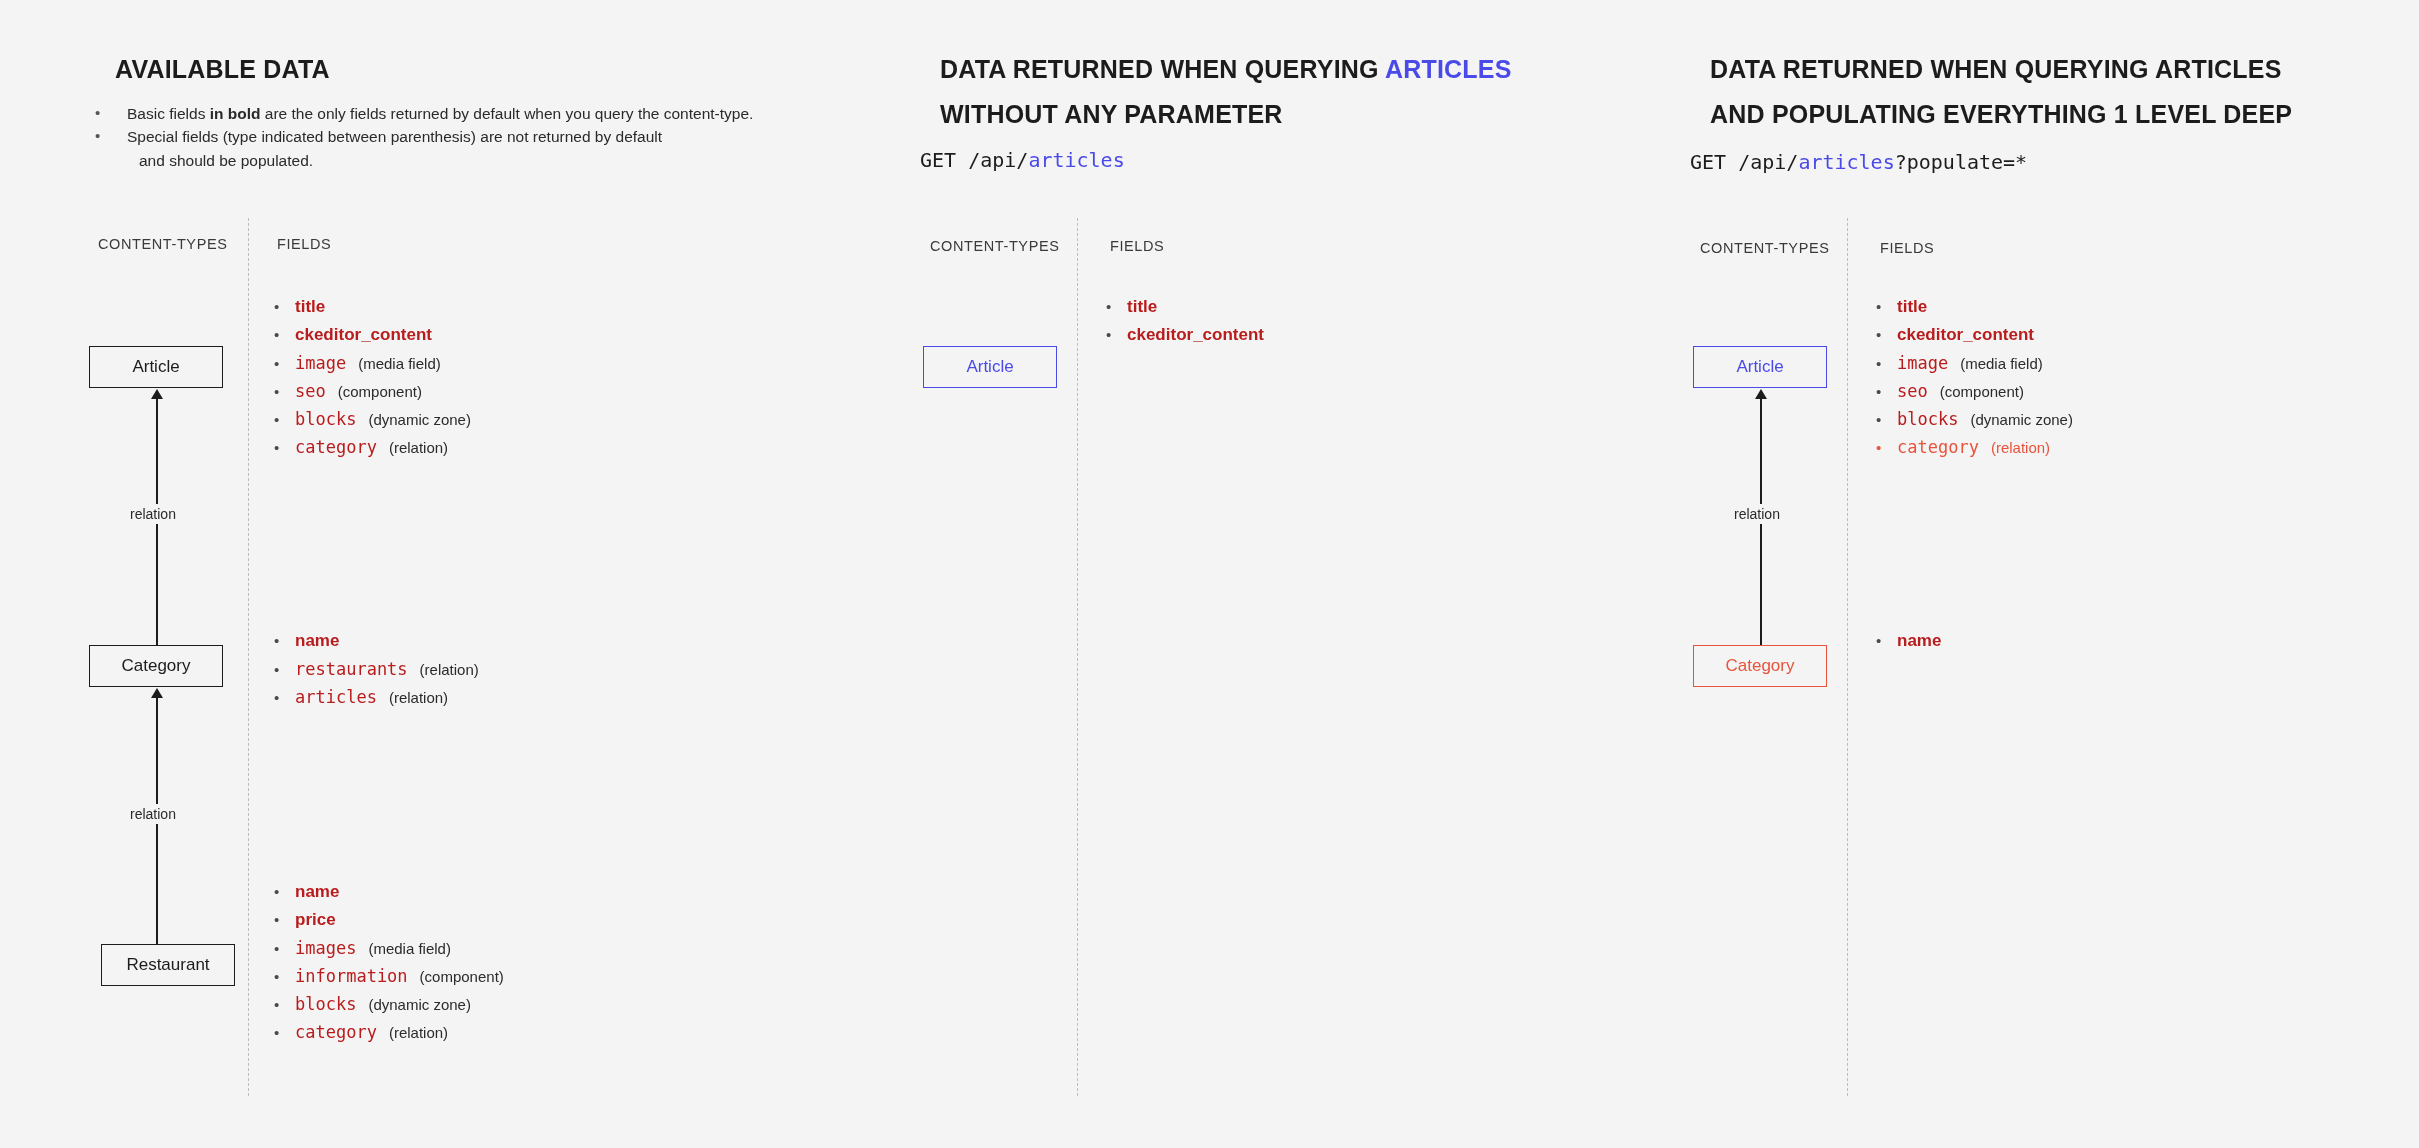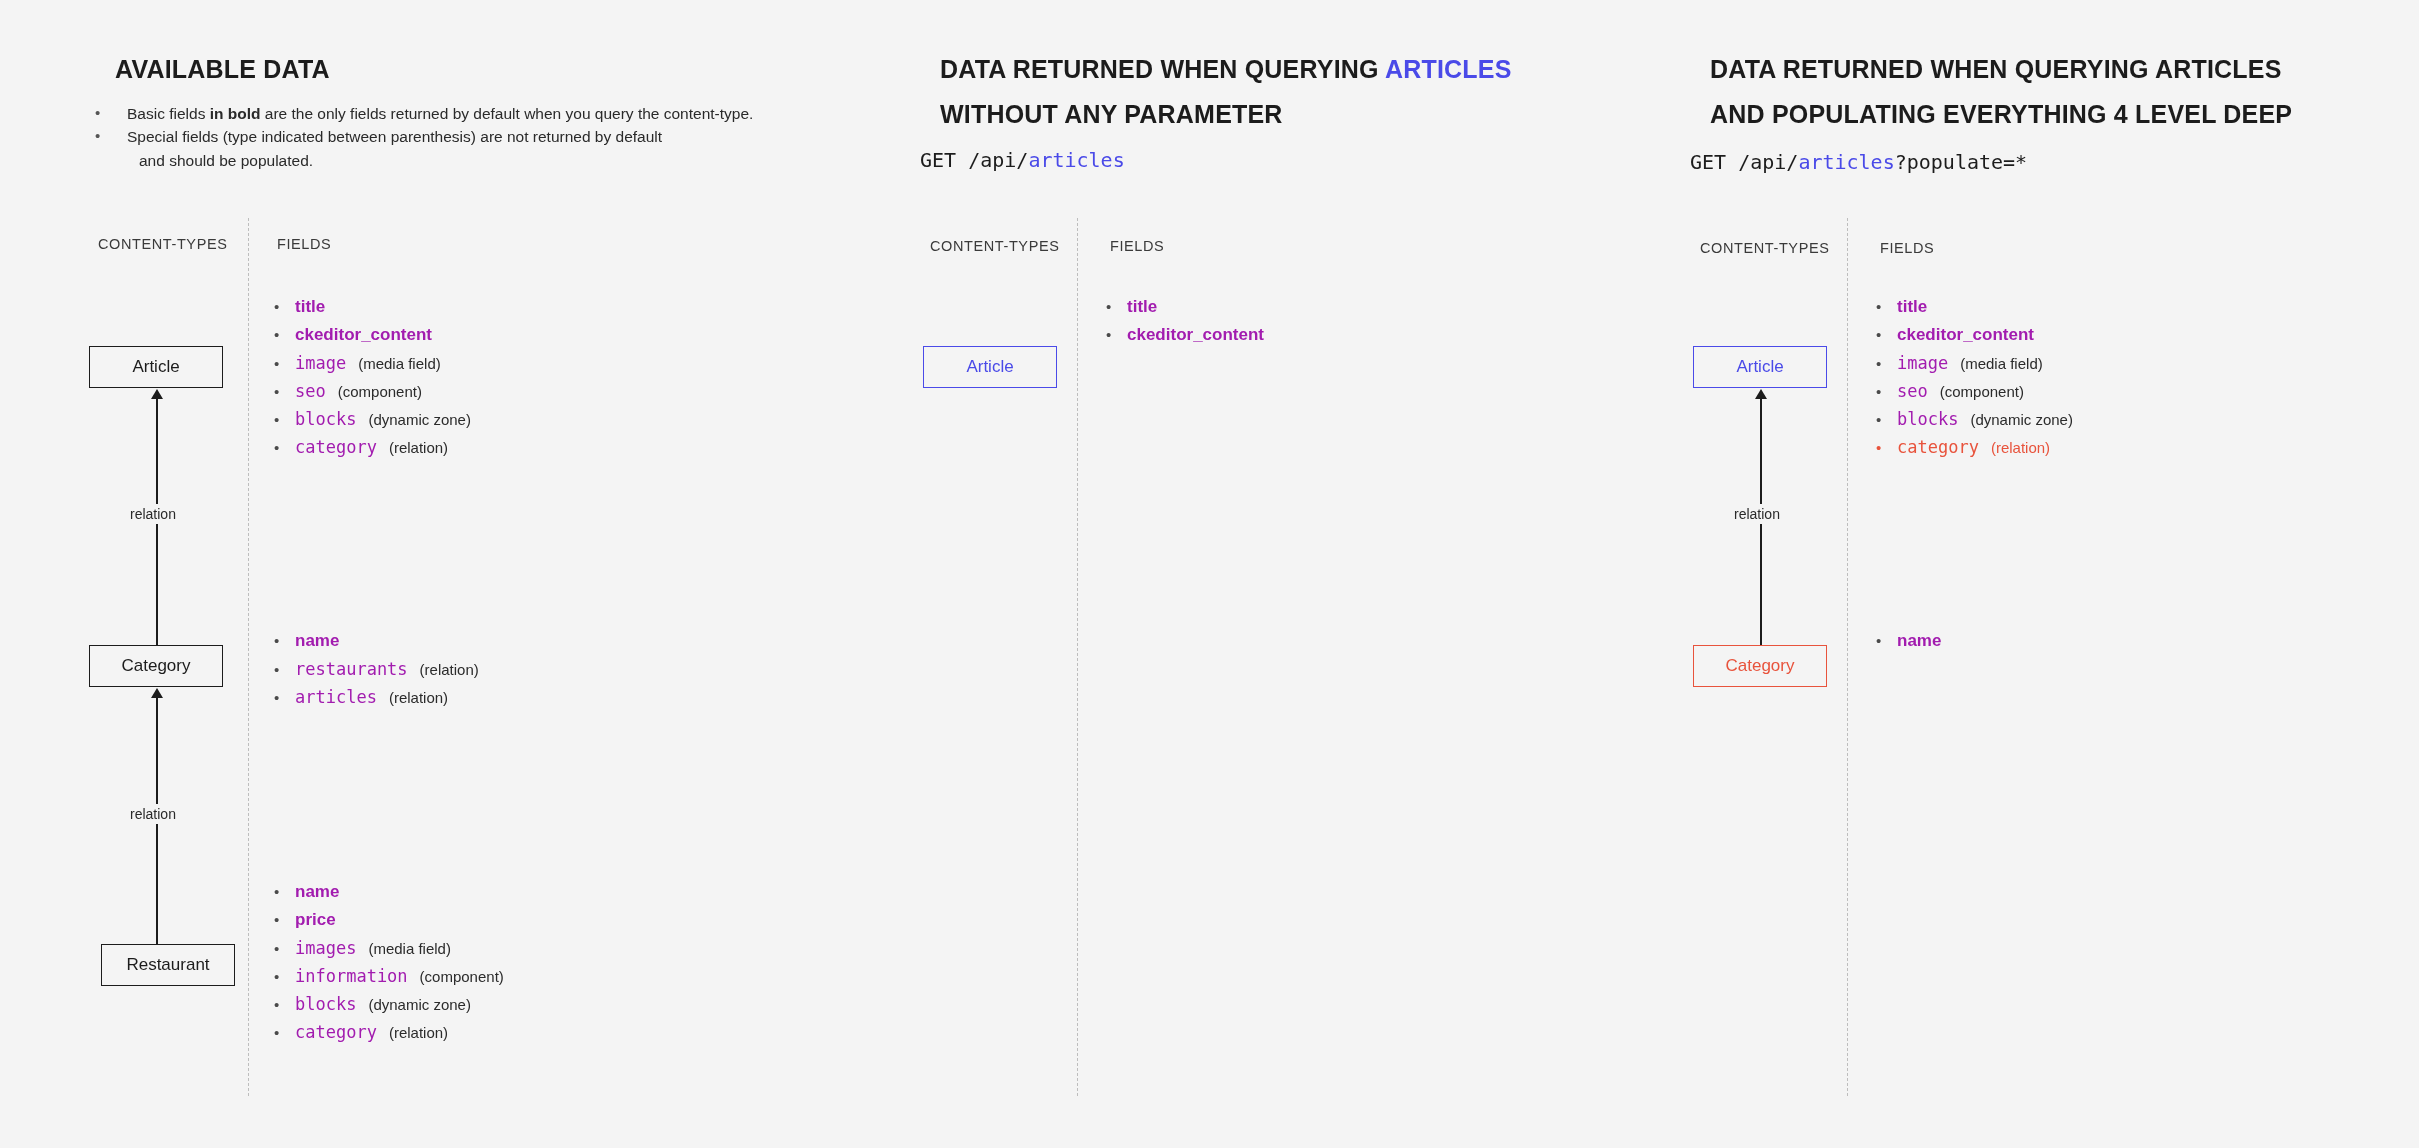--- a/index.html
+++ b/index.html
@@ -121,21 +121,21 @@
   .fields .fdot {
     width: 21px;
     flex: 0 0 21px;
     font-size: 15px;
     color: #4a4a4a;
     line-height: 1;
   }
   .fields .fname {
     font-family: "DejaVu Sans Mono", monospace;
     font-size: 17px;
-    color: #a21caf;
+    color: #b91c1c;
   }
   .fields .fname.bold {
     font-family: "Liberation Sans", sans-serif;
     font-weight: bold;
     font-size: 17px;
   }
   .fields .ftype {
     font-size: 15px;
     color: #2b2b2b;
     margin-left: 12px;
@@ -311,21 +311,21 @@
     </div>
   </div>
 </div>
 
 <div class="panel" id="panel-3">
 
   <div class="panel-title" style="left:0px; top:53px;">
     <span>DATA RETURNED WHEN QUERYING ARTICLES</span>
   </div>
   <div class="panel-title" style="left:0px; top:98px;">
-    <span>AND POPULATING EVERYTHING 4 LEVEL DEEP</span>
+    <span>AND POPULATING EVERYTHING 1 LEVEL DEEP</span>
   </div>
 
   <div class="get-line" style="left:0px; top:150px;">
     <span>GET</span><span> /api/</span><span class="ep">articles</span><span>?populate=*</span>
   </div>
 
   <div class="col-label" style="left:10px; top:240px;">CONTENT-TYPES</div>
   <div class="col-label" style="left:190px; top:240px;">FIELDS</div>
 
   <div class="divider" style="left:157px; top:218px; height:878px;"></div>

